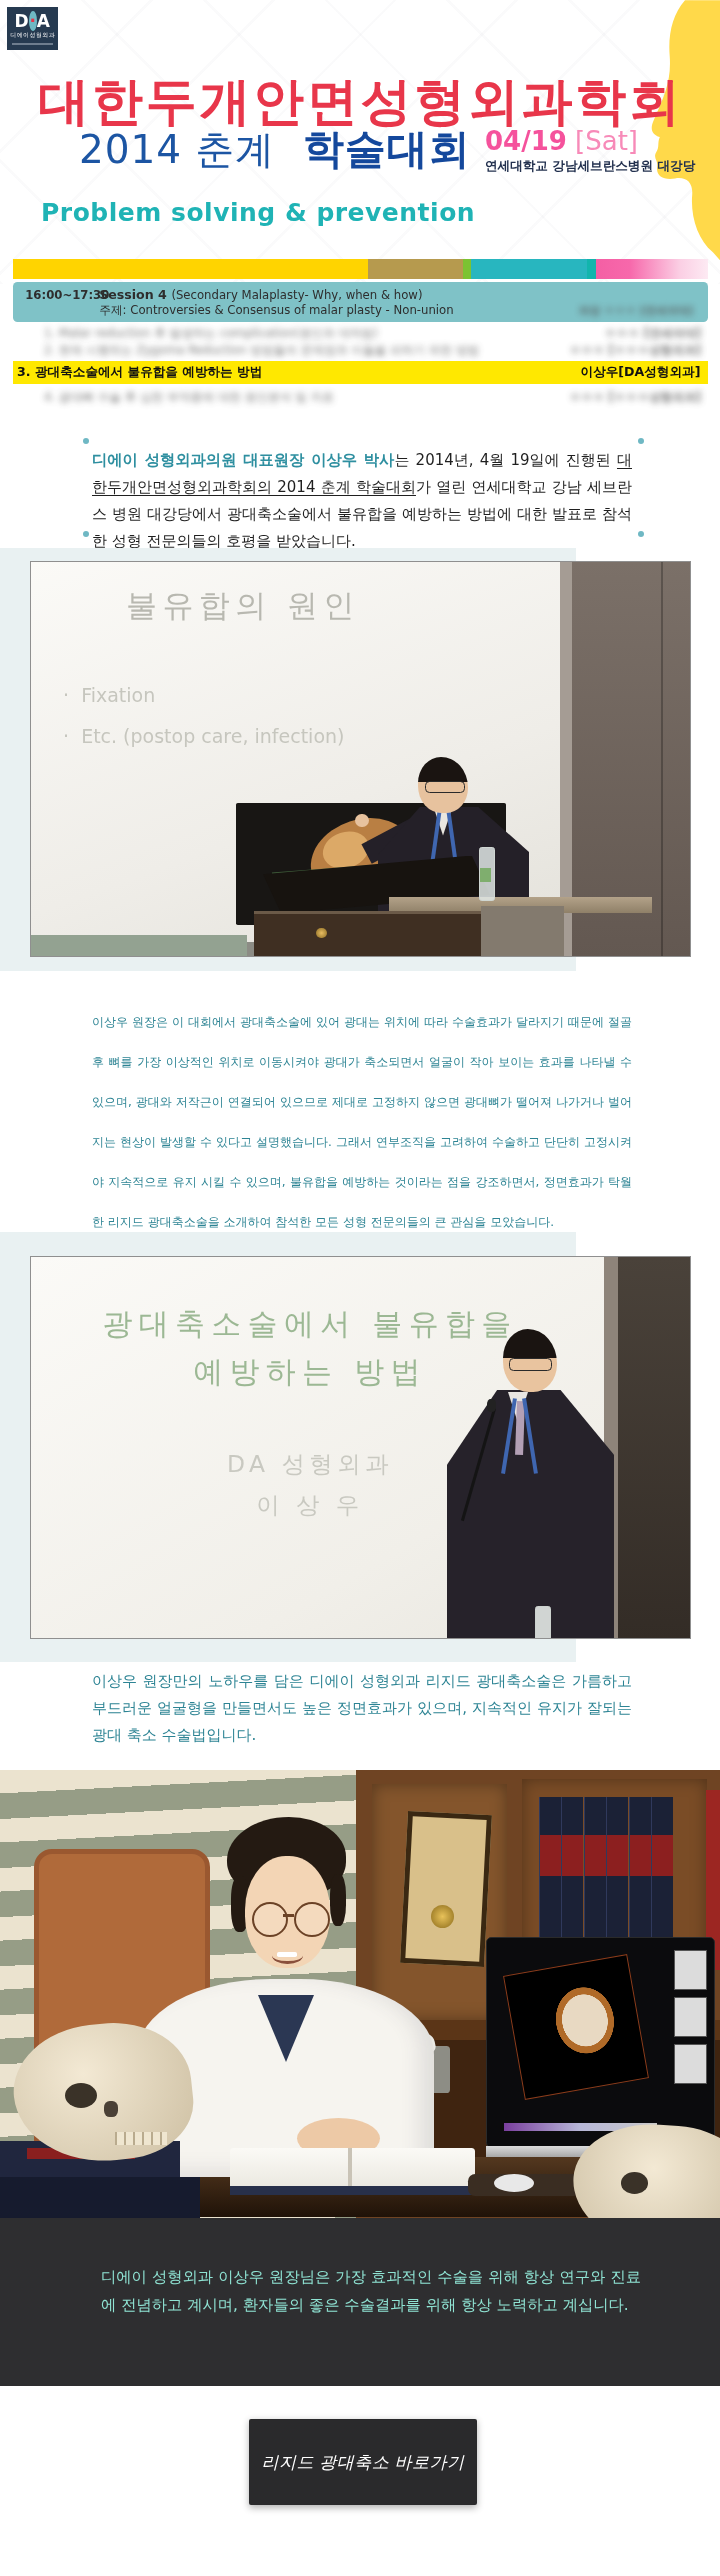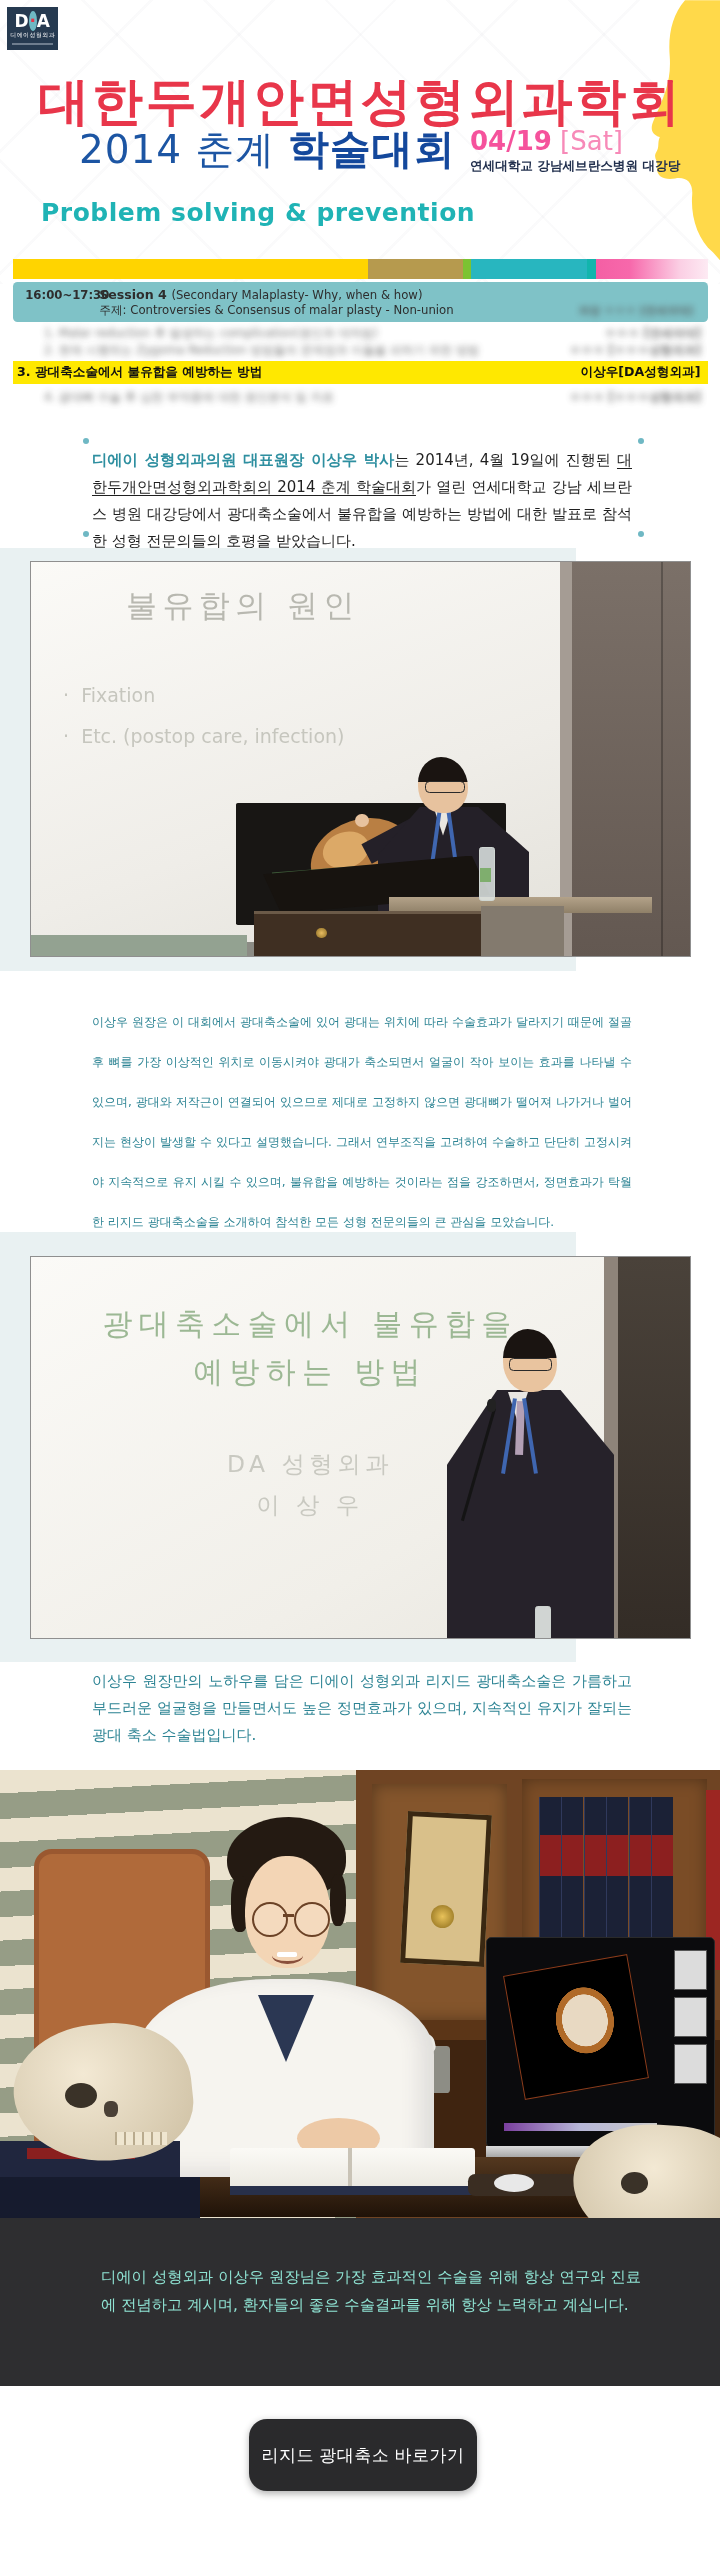--- a/index.html
+++ b/index.html
@@ -15,21 +15,21 @@
   .silhouette{right:0;top:0;width:108px;height:284px;}
   .logo-box{left:7.2px;top:7.2px;width:51px;height:43px;background:#263a50;color:#fff;text-align:center;}
   .logo-abbr{font-size:17px;font-weight:bold;letter-spacing:0.9px;margin-top:4.5px;line-height:18px;}
   .logo-abbr .dot{color:#e8364a;}
   .logo-name{font-size:5.9px;letter-spacing:0.5px;margin-top:1.8px;}
   .logo-tag{margin:2.7px auto 0;width:41px;height:1.8px;background:#8d9aa8;opacity:.7;}
   .main-title{left:0;top:68px;width:721px;text-align:center;font-family:"DejaVu Serif","Liberation Serif",serif;
     font-size:51px;letter-spacing:2.7px;color:#e8364a;font-weight:600;white-space:nowrap;}
   .subtitle-row{left:79px;top:126px;display:flex;align-items:flex-start;white-space:nowrap;}
   .sub-light{font-size:39px;color:#1c55a3;letter-spacing:0.9px;line-height:47px;}
-  .sub-bold{font-size:41px;color:#14489c;font-weight:bold;margin-left:13px;letter-spacing:0.9px;line-height:47px;}
+  .sub-bold{font-size:41px;color:#14489c;font-weight:bold;margin-left:28px;letter-spacing:0.9px;line-height:47px;}
   .date-block{margin-left:14.4px;padding-top:1.8px;}
   .date-line{font-size:26px;line-height:27px;white-space:nowrap;}
   .date-num{color:#f5529c;font-weight:bold;}
   .date-day{color:#f78ab8;}
   .venue{font-size:12.6px;color:#22304e;font-weight:bold;margin-top:3.6px;white-space:nowrap;}
   .slogan{left:41px;top:198px;font-size:25px;font-weight:bold;color:#1fb3b5;letter-spacing:0.5px;}
 
   
   .stripe-bar{left:12.6px;top:259px;width:695px;height:20px;display:flex;z-index:2;}
   .stripe-bar div{height:20px;}
@@ -162,23 +162,23 @@
     background-image:repeating-linear-gradient(90deg,#b9ab8e 0 1.8px,transparent 1.8px 9px);}
   .s3-skullR{left:573px;top:355px;width:177px;height:126px;background:radial-gradient(circle at 45% 35%,#f3e9d4,#c9bb9e);
     border-radius:52% 48% 40% 60%;transform:rotate(4deg);}
   .s3-eyeR{left:621px;top:402px;width:27px;height:21.6px;background:#3a3228;border-radius:50%;}
   .s3-mousepad{left:468px;top:404px;width:113px;height:21.6px;background:#3a2d22;border-radius:7.2px;}
   .s3-mouse{left:494px;top:404px;width:40px;height:18px;background:#e8e8e8;border-radius:50%;}
 
   
   .footer{left:0;top:2218px;width:721px;height:168px;background:#2e2e30;}
   .footer-text{position:absolute;left:101px;top:45px;width:540px;color:#8fe3d3;font-size:15.3px;line-height:28px;text-align:justify;}
-  .cta{left:249px;top:2419px;width:228px;height:72px;background:#2a2a2c;border-radius:18px;color:#fff;
+  .cta{left:249px;top:2419px;width:228px;height:86px;background:#2a2a2c;border-radius:2px;color:#fff;
     display:flex;align-items:center;justify-content:center;font-size:17px;letter-spacing:0.5px;
-    box-shadow:0 2.7px 7.2px rgba(0,0,0,.3);cursor:pointer;border:none;}
+    box-shadow:0 2.7px 7.2px rgba(0,0,0,.3);cursor:pointer;border:none;font-style:italic;}
 </style>
 </head>
 <body>
 
 <div id="page">
 
   <div class="abs header-bg">
     <svg class="abs silhouette" viewBox="0 0 120 315" width="108" height="284">
       <path d="M120 0 H80 C66 16 61 38 63 62 C65 90 57 106 45 134 C41 143 43 149 52 152 C49 159 52 163 48 169 C44 176 51 178 49 186 C48 196 57 200 69 198 C81 196 89 202 88 216 C86 240 94 266 111 280 L120 290 Z" fill="#ffd94a"></path>
     </svg>

